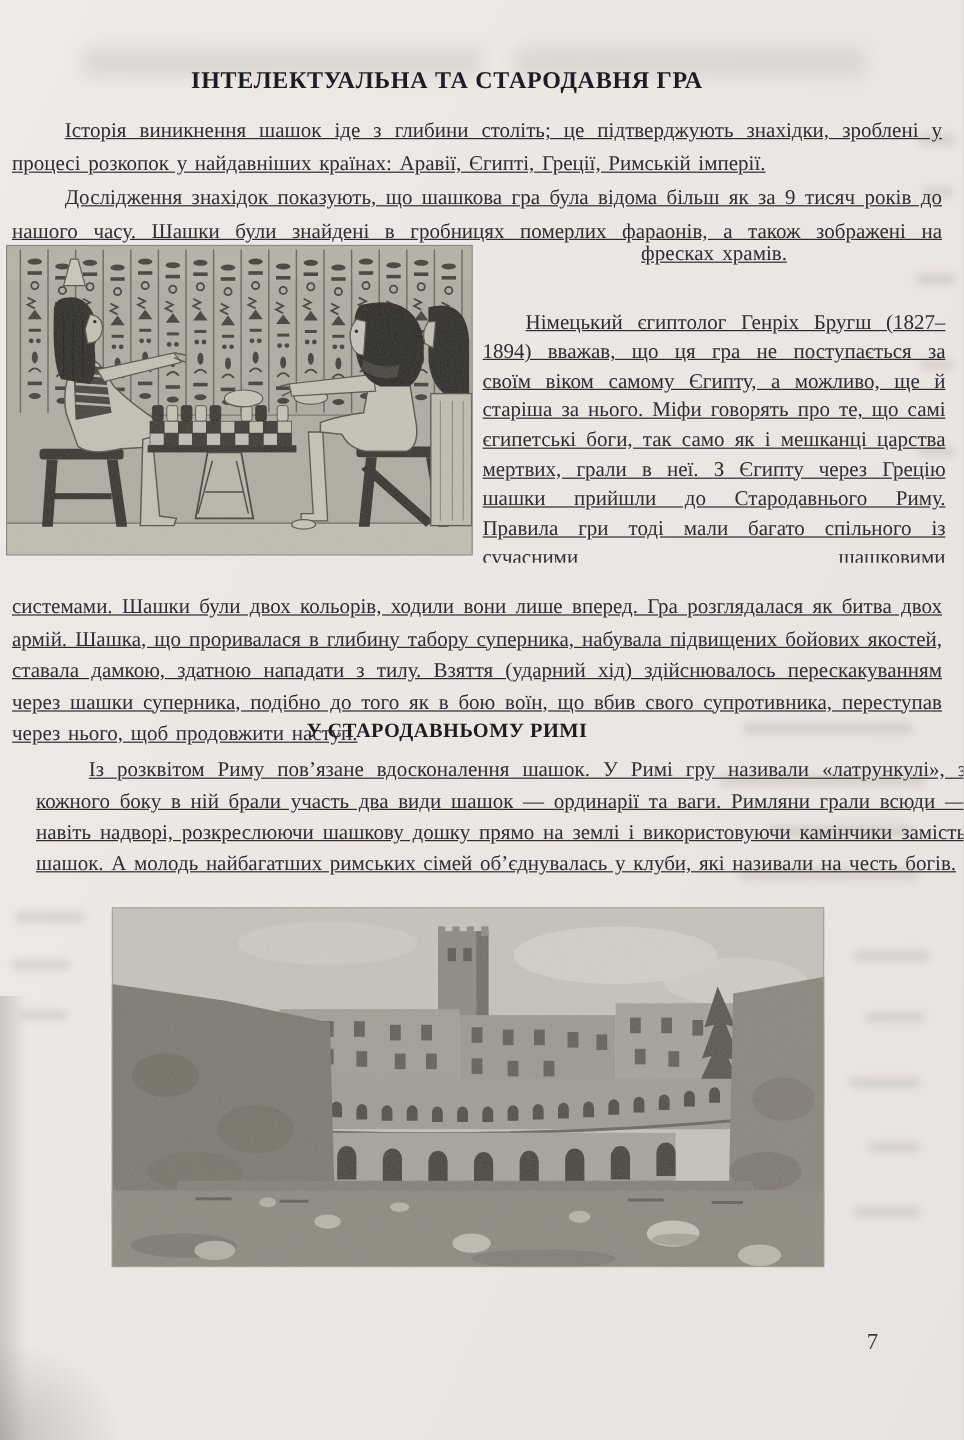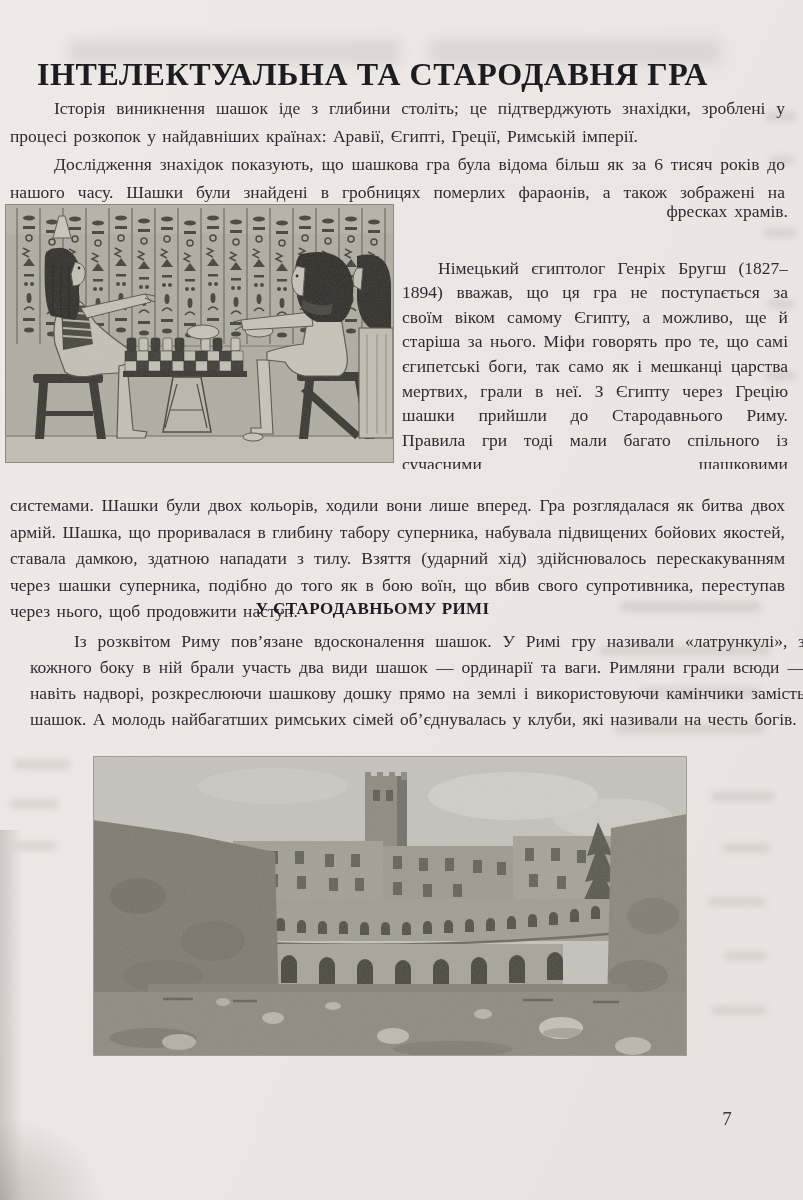--- a/index.html
+++ b/index.html
@@ -4,30 +4,30 @@
 <style>
   html,body{margin:0;padding:0;background:#d8d3d0;}
   .page{
     position:relative;width:803px;height:1200px;overflow:hidden;
     background:linear-gradient(115deg,#efe9e7 0%,#ece6e4 40%,#e8e2e0 100%);
     font-family:"Liberation Serif","DejaVu Serif",serif;
     color:#2e2c31;
   }
   .page-title{
     position:absolute;top:56px;left:0;width:745px;text-align:center;
-    font-size:32px;font-weight:bold;letter-spacing:.6px;color:#1d1c20;
-  }
-  .txt{position:absolute;text-align:justify;font-size:17.5px;line-height:28px;word-spacing:2px;}
+    font-size:20px;font-weight:bold;letter-spacing:.6px;color:#1d1c20;
+  }
+  .txt{position:absolute;text-align:justify;font-size:17.5px;line-height:28px;word-spacing:2px;text-decoration:underline;}
   .txt p{margin:0;}
   .ind{text-indent:44px;}
   .jall{text-align-last:justify;}
   #intro{top:94px;left:10px;width:775px;}
   #rightcol{top:199px;left:402px;width:386px;height:270px;overflow:hidden;
     font-size:17.5px;line-height:24.6px;word-spacing:2.5px;}
-  #rightcol .tail{text-align:right;}
+  #rightcol .tail{text-align:center;}
   #rightcol .flow{text-indent:36px;text-align:justify;text-align-last:justify;margin-top:32px;}
   #below{top:492px;left:10px;width:775px;line-height:26.5px;}
   .section-heading{
     position:absolute;top:599px;left:0;width:745px;text-align:center;
     font-size:17px;font-weight:bold;letter-spacing:.4px;color:#1d1c20;
   }
   #romepara{top:628px;left:10px;width:775px;line-height:26px;margin-left:20px;}
   .fig{position:absolute;}
   #egypt-fig{left:5px;top:204px;width:389px;height:259px;}
   #rome-fig{left:93px;top:756px;width:594px;height:300px;}
@@ -70,21 +70,21 @@
   <div class="ghost" style="left:708px;top:898px;width:58px;height:8px"></div>
   <div class="ghost" style="left:724px;top:952px;width:42px;height:8px"></div>
   <div class="ghost" style="left:712px;top:1006px;width:54px;height:8px"></div>
   <div class="edge-shadow"></div>
   <div class="corner-shadow"></div>
 
   <div class="page-title">ІНТЕЛЕКТУАЛЬНА ТА СТАРОДАВНЯ ГРА</div>
 
   <div class="txt" id="intro">
     <p class="ind">Історія виникнення шашок іде з глибини століть; це підтверджують знахідки, зроблені у процесі розкопок у найдавніших країнах: Аравії, Єгипті, Греції, Римській імперії.</p>
-    <p class="ind jall">Дослідження знахідок показують, що шашкова гра була відома більш як за 6 тисяч років до нашого часу. Шашки були знайдені в гробницях померлих фараонів, а також зображені на</p>
+    <p class="ind jall">Дослідження знахідок показують, що шашкова гра була відома більш як за 9 тисяч років до нашого часу. Шашки були знайдені в гробницях померлих фараонів, а також зображені на</p>
   </div>
 
   <div class="fig" id="egypt-fig">
     <svg width="389" height="259" viewBox="0 0 389 259" xmlns="http://www.w3.org/2000/svg">
       <defs>
         <filter id="noiseA" x="0" y="0" width="100%" height="100%">
           <feTurbulence type="fractalNoise" baseFrequency="0.9" numOctaves="2" stitchTiles="stitch"></feTurbulence>
           <feColorMatrix type="matrix" values="0 0 0 0 0.42  0 0 0 0 0.40  0 0 0 0 0.37  0 0 0 0.55 0"></feColorMatrix>
         </filter>
         <g id="hcol" stroke="#413f39" fill="#413f39">

